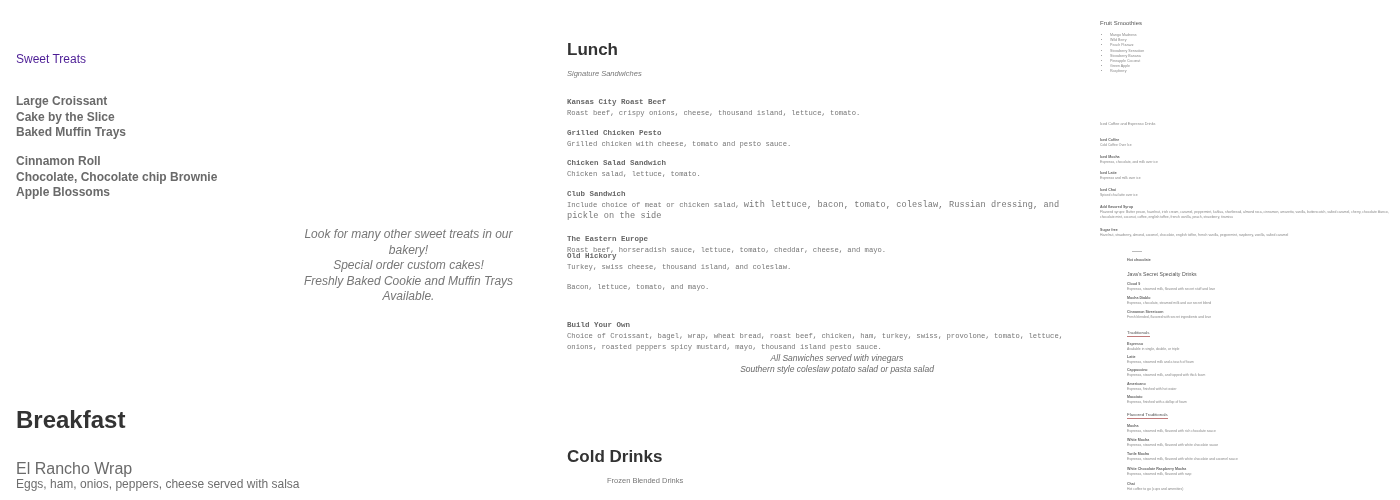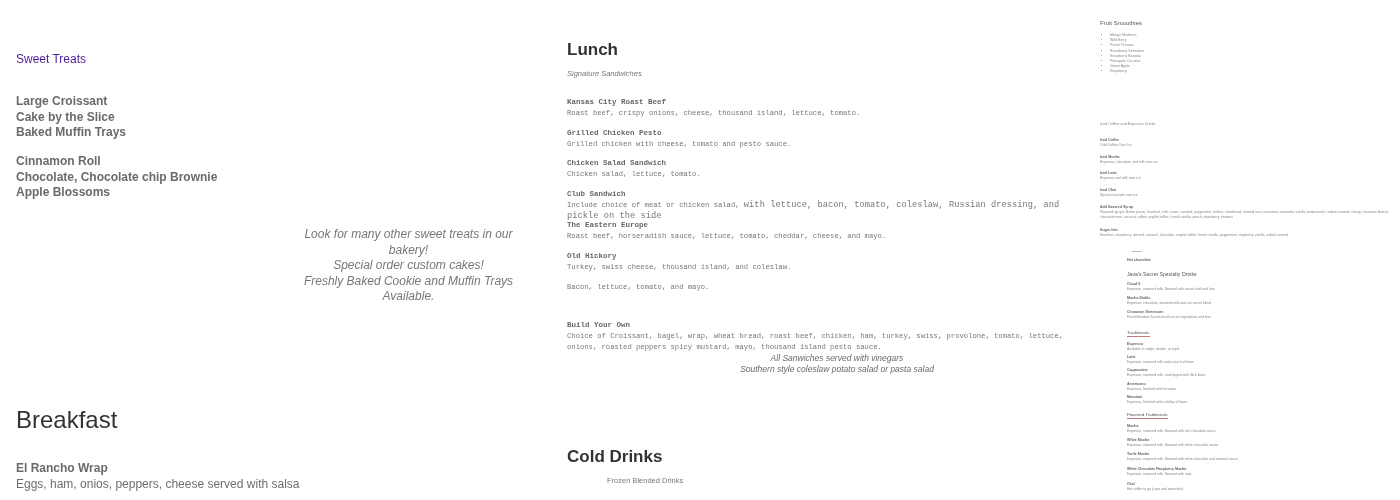--- a/index.html
+++ b/index.html
@@ -7,23 +7,23 @@
   body { font-family: "Liberation Sans", sans-serif; color: #6b6b6b; position: relative; }
 
   
   .left { position: absolute; left: 16px; top: 0; width: 530px; }
   .sweet-title { position: absolute; top: 52px; left: 0; font-size: 12px; color: #4c1d95; }
   .treat-group { position: absolute; left: 0; font-size: 12px; font-weight: bold; color: #6a6a6a; line-height: 15.5px; }
   .treat-group.g1 { top: 94px; }
   .treat-group.g2 { top: 154px; }
   .promo { position: absolute; top: 227px; left: 270px; width: 245px; text-align: center;
            font-style: italic; font-size: 12px; color: #777; line-height: 15.5px; }
-  .breakfast-title { position: absolute; top: 406px; left: 0; font-size: 24px; color: #333; font-weight: normal; }
+  .breakfast-title { position: absolute; top: 406px; left: 0; font-size: 24px; color: #333; font-weight: bold; }
   .bf-item { position: absolute; top: 461px; left: 0; }
-  .bf-name { font-size: 12px; font-weight: bold; color: #6a6a6a; line-height: 15.5px; }
+  .bf-name { font-size: 16px; font-weight: normal; color: #6a6a6a; line-height: 15.5px; }
   .bf-desc { font-size: 12px; color: #6e6e6e; line-height: 15.5px; }
 
   
   .mid { position: absolute; left: 567px; top: 0; width: 520px; }
   .lunch-title { position: absolute; top: 40px; left: 0; font-size: 17px; color: #333; }
   .lunch-sub { position: absolute; top: 69px; left: 0; font-size: 7.5px; color: #777; font-style: italic; }
   .sandwich { position: absolute; left: 0; width: 520px; font-family: Liberation Mono, monospace; }
   .sw-name { font-size: 7.5px; font-weight: bold; color: #666; line-height: 11px; }
   .sw-desc { font-size: 7.2px; color: #777; line-height: 11px; }
   .sw-desc .big { font-size: 8.6px; letter-spacing: 0.1px; }
@@ -91,21 +91,21 @@
     <div class="sw-desc">Grilled chicken with cheese, tomato and pesto sauce.</div>
   </div>
   <div class="sandwich" style="top:158px">
     <div class="sw-name">Chicken Salad Sandwich</div>
     <div class="sw-desc">Chicken salad, lettuce, tomato.</div>
   </div>
   <div class="sandwich" style="top:189px">
     <div class="sw-name">Club Sandwich</div>
     <div class="sw-desc"><span>Include choice of meat or chicken salad,</span> <span class="big">with lettuce, bacon, tomato, coleslaw, Russian dressing, and pickle on the side</span></div>
   </div>
-  <div class="sandwich" style="top:220px">
+  <div class="sandwich" style="top:234px">
     <div class="sw-name">The Eastern Europe</div>
     <div class="sw-desc">Roast beef, horseradish sauce, lettuce, tomato, cheddar, cheese, and mayo.</div>
   </div>
   <div class="sandwich" style="top:251px">
     <div class="sw-name">Old Hickory</div>
     <div class="sw-desc">Turkey, swiss cheese, thousand island, and coleslaw.</div>
   </div>
   <div class="sandwich" style="top:282px">
     <div class="sw-desc">Bacon, lettuce, tomato, and mayo.</div>
   </div>

